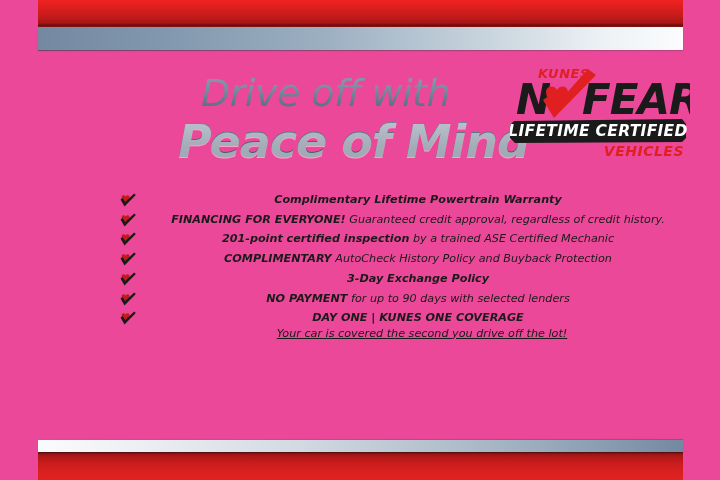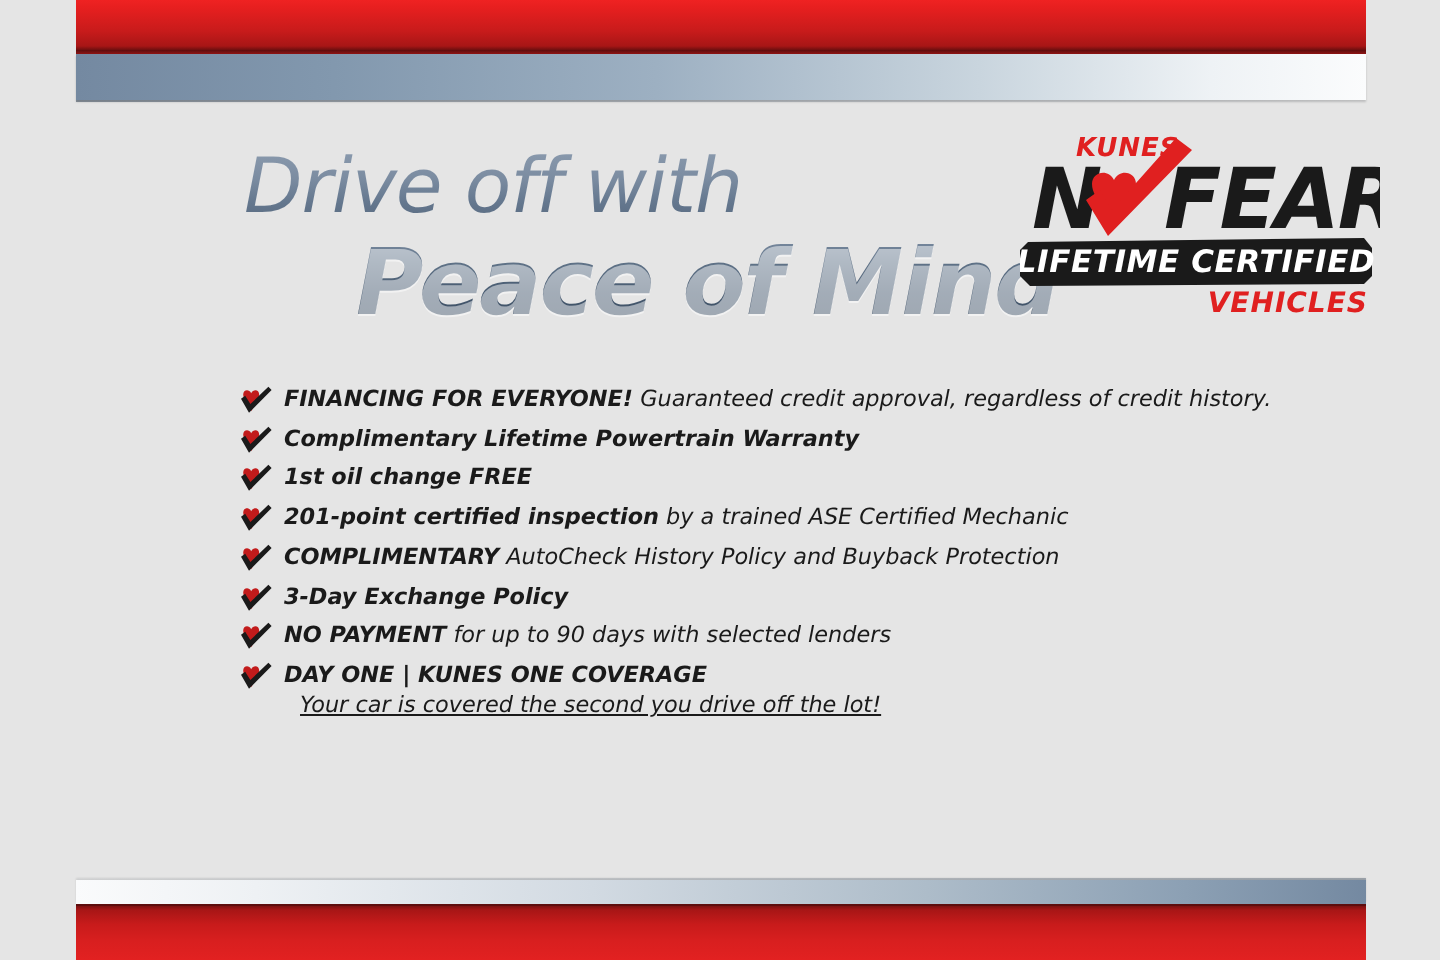--- a/index.html
+++ b/index.html
@@ -3,21 +3,21 @@
 <meta charset="utf-8">
 <style>
   html,body{margin:0;padding:0;}
   body{
     width:720px;height:480px;
     background:#ffffff;
     font-family:"Liberation Sans", sans-serif;
     overflow:hidden;
     position:relative;
   }
-  .page{position:absolute;inset:0;background:#e5e5e5;}
+  .page{position:absolute;inset:0;background:#ec4899;text-align:center;}
 
   
   .bar-wrap{position:absolute;left:0;right:0;}
   .top-bars{top:0;height:52px;}
   .bottom-bars{bottom:0;height:42px;}
 
   .bar{position:absolute;}
 
   .bar-red-top{
     left:38px;right:37px;top:0;height:25px;
@@ -157,43 +157,34 @@
 
   <div class="bullets">
 
     <div class="bullet">
       <span class="check">
         <svg width="16" height="14" viewBox="0 0 16 14">
             <path d="M1.6 4.3 C1.6 1.9 4.4 1.3 5.6 3.6 C6.8 1.3 9.6 1.9 9.6 4.3 C9.6 7.4 6.4 9.9 5.8 12.6 C5.2 9.9 1.6 7.4 1.6 4.3 Z" fill="#c21b1b"></path>
             <path d="M4.5 13.4 L0.5 6.4 L2.6 4.9 L5.2 9.0 L14.2 0.4 L15.8 2.0 Z" fill="#1a1a1a"></path>
           </svg>
       </span>
+      <b>Complimentary Lifetime Powertrain Warranty</b><span></span>
+    </div>
+
+    <div class="bullet">
+      <span class="check">
+        <svg width="16" height="14" viewBox="0 0 16 14">
+            <path d="M1.6 4.3 C1.6 1.9 4.4 1.3 5.6 3.6 C6.8 1.3 9.6 1.9 9.6 4.3 C9.6 7.4 6.4 9.9 5.8 12.6 C5.2 9.9 1.6 7.4 1.6 4.3 Z" fill="#c21b1b"></path>
+            <path d="M4.5 13.4 L0.5 6.4 L2.6 4.9 L5.2 9.0 L14.2 0.4 L15.8 2.0 Z" fill="#1a1a1a"></path>
+          </svg>
+      </span>
       <b>FINANCING FOR EVERYONE!</b><span> Guaranteed credit approval, regardless of credit history.</span>
     </div>
 
-    <div class="bullet">
-      <span class="check">
-        <svg width="16" height="14" viewBox="0 0 16 14">
-            <path d="M1.6 4.3 C1.6 1.9 4.4 1.3 5.6 3.6 C6.8 1.3 9.6 1.9 9.6 4.3 C9.6 7.4 6.4 9.9 5.8 12.6 C5.2 9.9 1.6 7.4 1.6 4.3 Z" fill="#c21b1b"></path>
-            <path d="M4.5 13.4 L0.5 6.4 L2.6 4.9 L5.2 9.0 L14.2 0.4 L15.8 2.0 Z" fill="#1a1a1a"></path>
-          </svg>
-      </span>
-      <b>Complimentary Lifetime Powertrain Warranty</b><span></span>
-    </div>
-
-
-    <div class="bullet">
-      <span class="check">
-        <svg width="16" height="14" viewBox="0 0 16 14">
-            <path d="M1.6 4.3 C1.6 1.9 4.4 1.3 5.6 3.6 C6.8 1.3 9.6 1.9 9.6 4.3 C9.6 7.4 6.4 9.9 5.8 12.6 C5.2 9.9 1.6 7.4 1.6 4.3 Z" fill="#c21b1b"></path>
-            <path d="M4.5 13.4 L0.5 6.4 L2.6 4.9 L5.2 9.0 L14.2 0.4 L15.8 2.0 Z" fill="#1a1a1a"></path>
-          </svg>
-      </span>
-      <b>1st oil change FREE</b><span></span>
-    </div>
+
 
     <div class="bullet">
       <span class="check">
         <svg width="16" height="14" viewBox="0 0 16 14">
             <path d="M1.6 4.3 C1.6 1.9 4.4 1.3 5.6 3.6 C6.8 1.3 9.6 1.9 9.6 4.3 C9.6 7.4 6.4 9.9 5.8 12.6 C5.2 9.9 1.6 7.4 1.6 4.3 Z" fill="#c21b1b"></path>
             <path d="M4.5 13.4 L0.5 6.4 L2.6 4.9 L5.2 9.0 L14.2 0.4 L15.8 2.0 Z" fill="#1a1a1a"></path>
           </svg>
       </span>
       <b>201-point certified inspection</b><span> by a trained ASE Certified Mechanic</span>
     </div>

